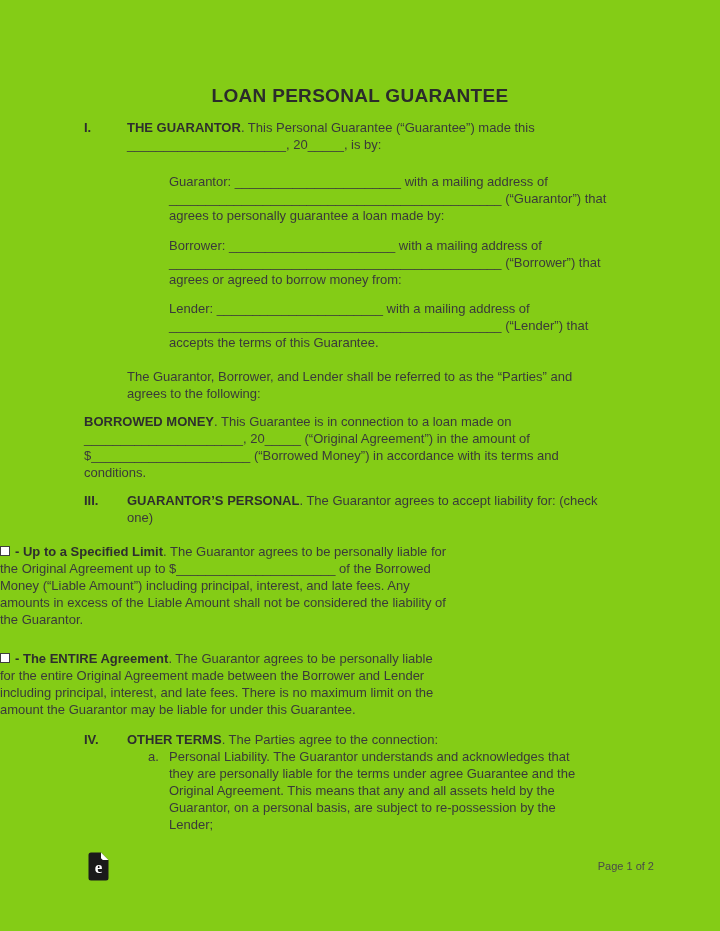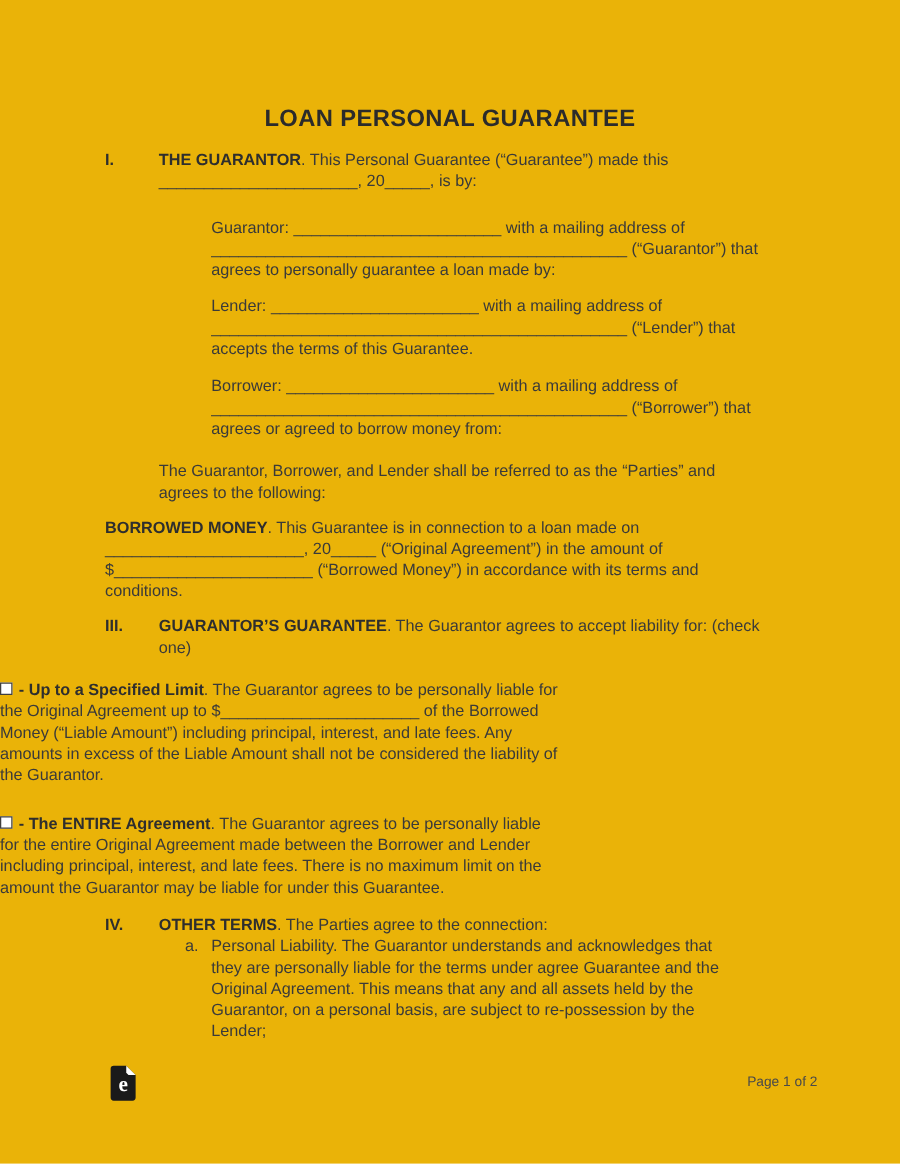--- a/index.html
+++ b/index.html
@@ -1,21 +1,21 @@
 <!DOCTYPE html>
 <html><head>
 <meta charset="utf-8">
 <style>
   html, body { margin: 0; padding: 0; background: #ffffff; }
   .page {
     position: relative;
     width: 720px;
     height: 931px;
     margin: 0 auto;
-    background: #eab308;
+    background: #84cc16;
     font-family: "Liberation Sans", sans-serif;
     font-size: 13px;
     line-height: 17px;
     color: #3a3a3a;
     overflow: hidden;
   }
   .title {
     margin: 0;
     padding-top: 86px;
     text-align: center;
@@ -65,41 +65,41 @@
   <div class="sec" style="margin-top:13px">
     <div class="num">I.</div>
     <div class="stext"><span class="b">THE GUARANTOR</span><span>. This Personal Guarantee (“Guarantee”) made this
 ______________________, 20_____, is by:</span></div>
   </div>
 
   <div class="party" style="margin-top:20px"><span class="u">Guarantor:</span><span> _______________________ with a mailing address of
 ______________________________________________ (“Guarantor”) that
 agrees to personally guarantee a loan made by:</span></div>
 
+  <div class="party" style="margin-top:13px"><span class="u">Borrower:</span><span> _______________________ with a mailing address of
+______________________________________________ (“Borrower”) that
+agrees or agreed to borrow money from:</span></div>
+
   <div class="party" style="margin-top:12px"><span class="u">Lender:</span><span> _______________________ with a mailing address of
 ______________________________________________ (“Lender”) that
 accepts the terms of this Guarantee.</span></div>
-
-  <div class="party" style="margin-top:13px"><span class="u">Borrower:</span><span> _______________________ with a mailing address of
-______________________________________________ (“Borrower”) that
-agrees or agreed to borrow money from:</span></div>
 
   <div class="clause" style="margin-top:17px">The Guarantor, Borrower, and Lender shall be referred to as the “Parties” and
 agrees to the following:</div>
 
   <div class="sec" style="margin-top:11px">
     <div class="stext"><span class="b">BORROWED MONEY</span><span>. This Guarantee is in connection to a loan made on
 ______________________, 20_____ (“Original Agreement”) in the amount of
 $______________________ (“Borrowed Money”) in accordance with its terms and
 conditions.</span></div>
   </div>
 
   <div class="sec" style="margin-top:11px">
     <div class="num">III.</div>
-    <div class="stext"><span class="b">GUARANTOR’S GUARANTEE</span><span>. The Guarantor agrees to accept liability for: (check
+    <div class="stext"><span class="b">GUARANTOR’S PERSONAL</span><span>. The Guarantor agrees to accept liability for: (check
 one)</span></div>
   </div>
 
   <div class="opt" style="margin-top:17px"><span class="cbx"></span><span class="b">- Up to a Specified Limit</span><span>. The Guarantor agrees to be personally liable for
 the Original Agreement up to $______________________ of the Borrowed
 Money (“Liable Amount”) including principal, interest, and late fees. Any
 amounts in excess of the Liable Amount shall not be considered the liability of
 the Guarantor.</span></div>
 
   <div class="opt" style="margin-top:22px"><span class="cbx"></span><span class="b">- The ENTIRE Agreement</span><span>. The Guarantor agrees to be personally liable

